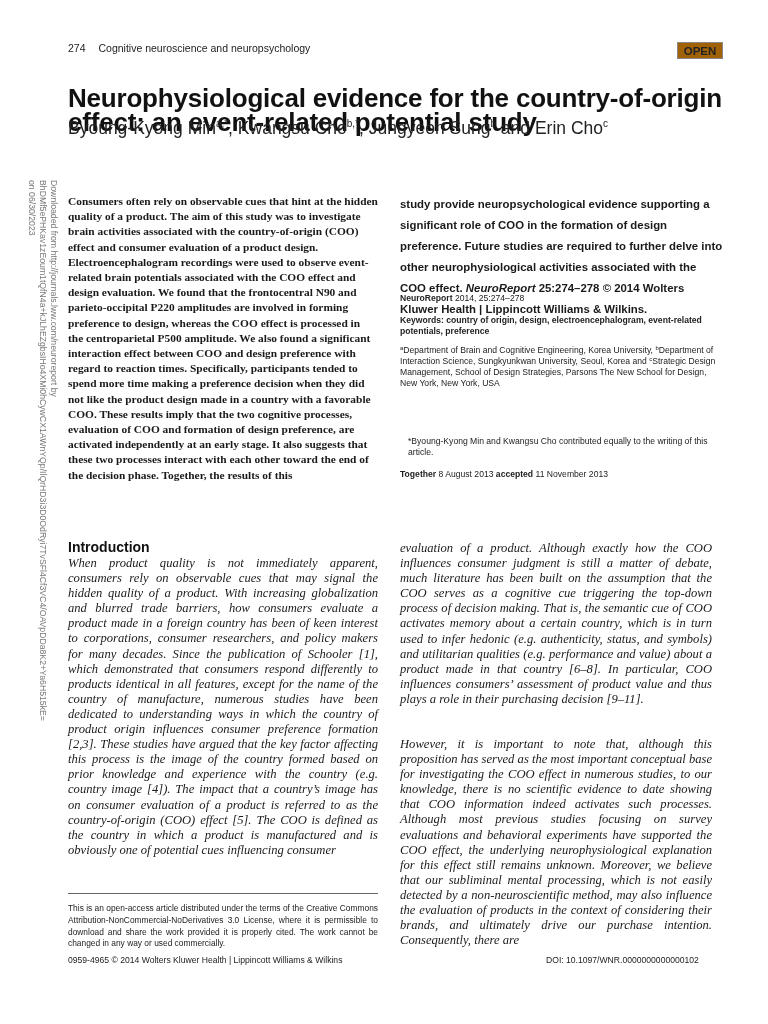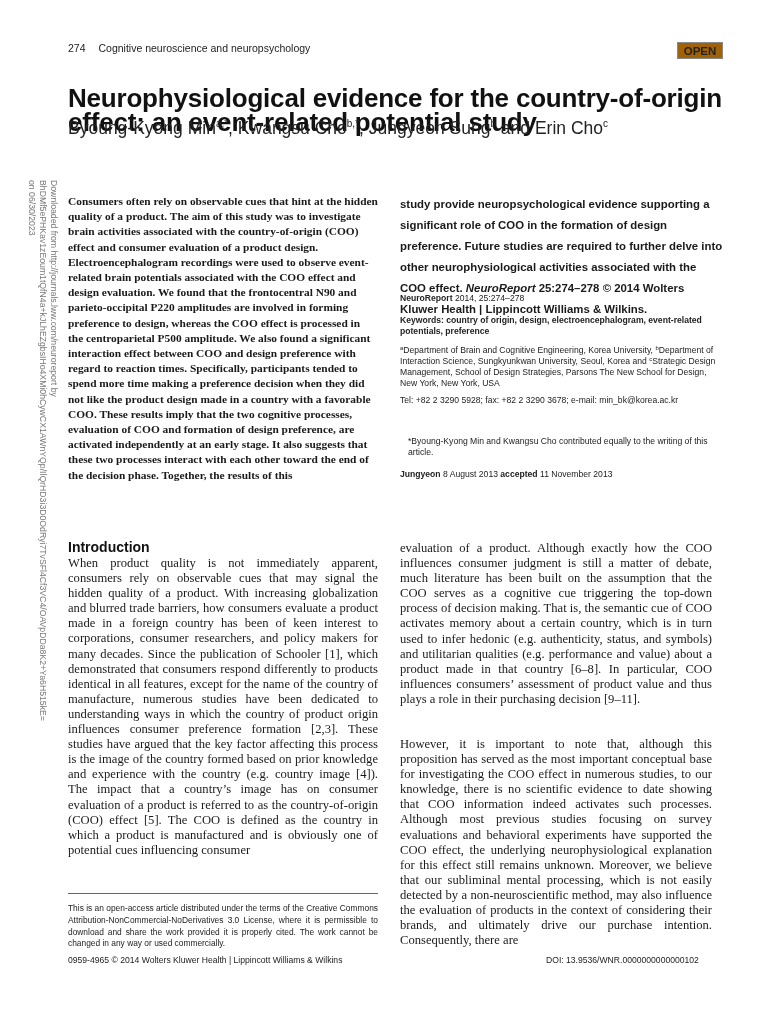--- a/index.html
+++ b/index.html
@@ -1,18 +1,18 @@
 <!DOCTYPE html>
 <html><head>
 <meta charset="utf-8">
 <style>
   html, body { margin: 0; padding: 0; background: #ffffff; }
   body { width: 768px; height: 1024px; position: relative; overflow: hidden; color: #1a1a1a; }
   .sans { font-family: "Liberation Sans", "DejaVu Sans", sans-serif; }
-  .serif { font-family: "Liberation Serif", "DejaVu Serif", serif; }
+  .serif { font-family: "Liberation Serif", "DejaVu Serif", serif; font-style: italic; }
 
   .running-header { position: absolute; left: 68px; top: 42px; font-size: 10.5px; color: #222; }
   .running-header .pg { margin-right: 10px; }
   .open-badge { position: absolute; left: 677px; top: 42px; width: 46px; height: 17px; border: 1px solid #888; background: #a16207; font-weight: bold; font-size: 11.5px; text-align: center; line-height: 17px; color: #222; box-sizing: border-box; }
 
   .title { position: absolute; left: 68px; top: 86px; width: 670px; font-size: 26px; font-weight: bold; line-height: 24px; letter-spacing: -0.2px; color: #111; margin: 0; }
   .authors { position: absolute; left: 68px; top: 118px; font-size: 17.5px; color: #222; white-space: nowrap; }
   .authors sup { font-size: 10px; vertical-align: 7px; line-height: 0; }
 
   .side-note { position: absolute; left: 26px; top: 180px; writing-mode: vertical-rl; font-size: 8.7px; line-height: 11px; color: #777; height: 460px; }
@@ -62,32 +62,31 @@
   <span>2014, 25:274–278</span>
 </div>
 <div class="meta-block sans" style="top:315px;">
   <b>Keywords:</b>
   <b>country of origin, design, electroencephalogram, event-related potentials, preference</b>
 </div>
 <div class="meta-block sans" style="top:345px;">
   <sup>a</sup><span>Department of Brain and Cognitive Engineering, Korea University, </span><sup>b</sup><span>Department of Interaction Science, Sungkyunkwan University, Seoul, Korea and </span><sup>c</sup><span>Strategic Design Management, School of Design Strategies, Parsons The New School for Design, New York, New York, USA</span>
 </div>
 <div class="meta-block sans" style="top:395px;">
-  <div>Tel: +82 2 3290 5928; fax: +82 2 3290 3678; e-mail: min_bk@korea.ac.kr</div>
 </div>
 <div class="meta-block sans" style="top:436px;margin-left:8px;">*Byoung-Kyong Min and Kwangsu Cho contributed equally to the writing of this article.</div>
 <div class="meta-block sans" style="top:469px;">
-  <b>Jungyeon</b>
+  <b>Together</b>
   <span>8 August 2013</span>
   <b>accepted</b>
   <span>11 November 2013</span>
 </div>
 
 <h2 class="intro-heading sans">Introduction</h2>
 <p class="body-left serif">When product quality is not immediately apparent, consumers rely on observable cues that may signal the hidden quality of a product. With increasing globalization and blurred trade barriers, how consumers evaluate a product made in a foreign country has been of keen interest to corporations, consumer researchers, and policy makers for many decades. Since the publication of Schooler [1], which demonstrated that consumers respond differently to products identical in all features, except for the name of the country of manufacture, numerous studies have been dedicated to understanding ways in which the country of product origin influences consumer preference formation [2,3]. These studies have argued that the key factor affecting this process is the image of the country formed based on prior knowledge and experience with the country (e.g. country image [4]). The impact that a country’s image has on consumer evaluation of a product is referred to as the country-of-origin (COO) effect [5]. The COO is defined as the country in which a product is manufactured and is obviously one of potential cues influencing consumer</p>
 <p class="body-right serif" style="top:541px;">evaluation of a product. Although exactly how the COO influences consumer judgment is still a matter of debate, much literature has been built on the assumption that the COO serves as a cognitive cue triggering the top-down process of decision making. That is, the semantic cue of COO activates memory about a certain country, which is in turn used to infer hedonic (e.g. authenticity, status, and symbols) and utilitarian qualities (e.g. performance and value) about a product made in that country [6–8]. In particular, COO influences consumers’ assessment of product value and thus plays a role in their purchasing decision [9–11].</p>
 <p class="body-right serif" style="top:737px;">However, it is important to note that, although this proposition has served as the most important conceptual base for investigating the COO effect in numerous studies, to our knowledge, there is no scientific evidence to date showing that COO information indeed activates such processes. Although most previous studies focusing on survey evaluations and behavioral experiments have supported the COO effect, the underlying neurophysio­logical explanation for this effect still remains unknown. Moreover, we believe that our subliminal mental proces­sing, which is not easily detected by a non-neuroscientific method, may also influence the evaluation of products in the context of considering their brands, and ultimately drive our purchase intention. Consequently, there are</p>
 
 <div class="footnote-rule"></div>
 <div class="license sans">This is an open-access article distributed under the terms of the Creative Commons Attribution-NonCommercial-NoDerivatives 3.0 License, where it is permissible to download and share the work provided it is properly cited. The work cannot be changed in any way or used commercially.</div>
 
 <div class="footer-left sans">0959-4965 © 2014 Wolters Kluwer Health | Lippincott Williams &amp; Wilkins</div>
-<div class="footer-right sans">DOI: 13.9536/WNR.0000000000000102</div>
+<div class="footer-right sans">DOI: 10.1097/WNR.0000000000000102</div>
 
 </body></html>

